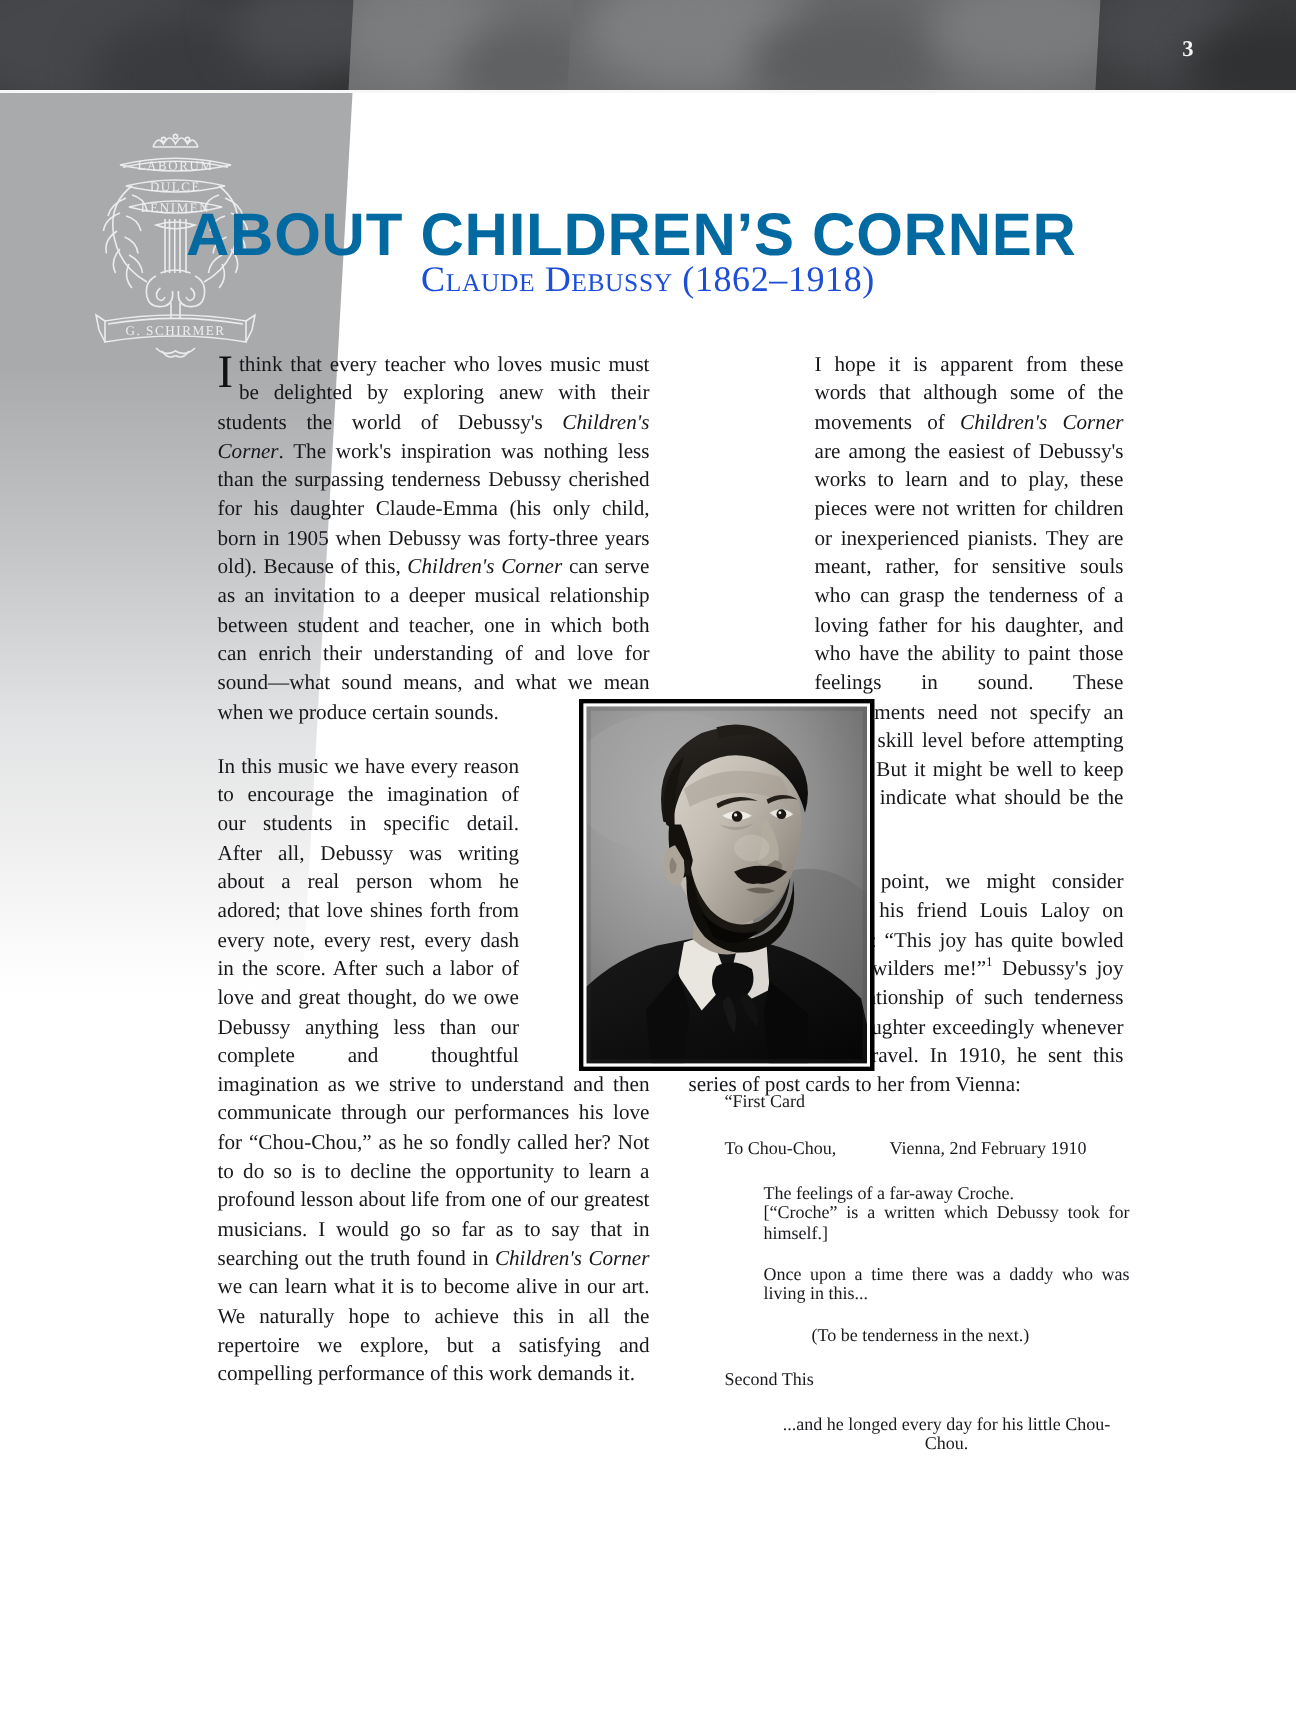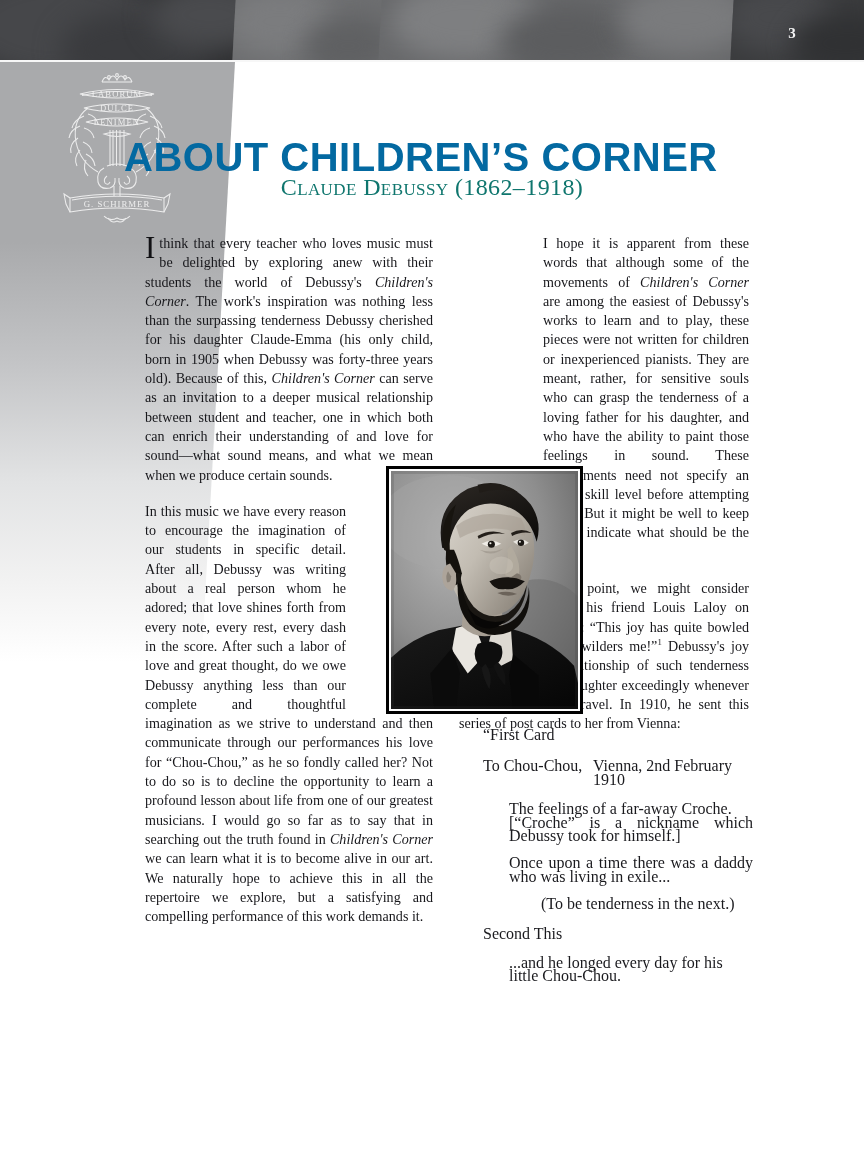--- a/index.html
+++ b/index.html
@@ -78,21 +78,21 @@
        #c3c4c6 300px, #e2e3e4 420px,
        #f2f2f2 520px, #ffffff 600px);
     transform: skewX(-3.2deg);
     transform-origin: top left;
     z-index: 1;
   }
 
   
   #crest-watermark {
     position: absolute;
-    left: 58px; top: 68px;
+    left: 58px; top: 84px;
     width: 118px; height: 160px;
     z-index: 2;
     opacity: 0.92;
   }
 
   
   #page-title {
     position: absolute;
     left: 124px; top: 104px;
     width: 640px;
@@ -106,21 +106,21 @@
   }
   #composer-line {
     position: absolute;
     left: 0; top: 174px;
     width: 864px;
     text-align: center;
     font-size: 24px;
     font-family: "Liberation Serif", serif;
     font-variant: small-caps;
     letter-spacing: 0.4px;
-    color: #0f766e;
+    color: #1d4ed8;
     z-index: 5;
   }
   #composer-line .plain { font-variant: normal; }
 
   
   .column {
     position: absolute;
     font-size: 14.1px;
     line-height: 19.3px;
     text-align: justify;
@@ -178,21 +178,21 @@
     position: relative;
     background: #8d8d8d;
   }
   #portrait-canvas { display: block; width: 100%; height: 100%; }
 
   
   #postcard-block {
     position: absolute;
     left: 483px; top: 728px;
     width: 270px;
-    font-size: 16px;
+    font-size: 12px;
     line-height: 13.4px;
     color: #1a1a1e;
     z-index: 4;
   }
   #postcard-block .pc-head { margin: 0 0 18px 0; }
   #postcard-block .pc-addr {
     margin: 0 0 16px 0;
     display: flex;
   }
   #postcard-block .pc-addr .to { width: 110px; flex: none; }
@@ -203,21 +203,21 @@
   }
   #postcard-block .pc-indent-plain {
     margin: 0 0 14px 0;
     padding-left: 26px;
   }
   #postcard-block .pc-center {
     margin: 0 0 16px 0;
     padding-left: 58px;
   }
   #postcard-block .pc-second { margin: 0 0 16px 0; }
-  #postcard-block .pc-last { margin: 0; padding-left: 26px; }
+  #postcard-block .pc-last { margin: 12px; padding-left: 26px; text-align: center; }
 
   sup.fn {
     font-size: 0.62em;
     vertical-align: super;
     line-height: 0;
   }
 </style>
 </head>
 <body>
 
@@ -434,18 +434,18 @@
   </div>
 </figure>
 
 <div id="postcard-block">
   <p class="pc-head">“First Card</p>
   <div class="pc-addr">
     <span class="to">To Chou-Chou,</span>
     <span>Vienna, 2nd February 1910</span>
   </div>
   <p class="pc-indent-plain" style="margin-bottom:0;">The feelings of a far-away Croche.</p>
-  <p class="pc-indent">[“Croche” is a nickname which Debussy took for himself.]</p>
-  <p class="pc-indent">Once upon a time there was a daddy who was living in exile...</p>
+  <p class="pc-indent">[“Croche” is a written which Debussy took for himself.]</p>
+  <p class="pc-indent">Once upon a time there was a daddy who was living in this...</p>
   <p class="pc-center">(To be tenderness in the next.)</p>
   <p class="pc-second">Second This</p>
   <p class="pc-last">...and he longed every day for his little Chou-Chou.</p>
 </div>
 
 </body></html>

